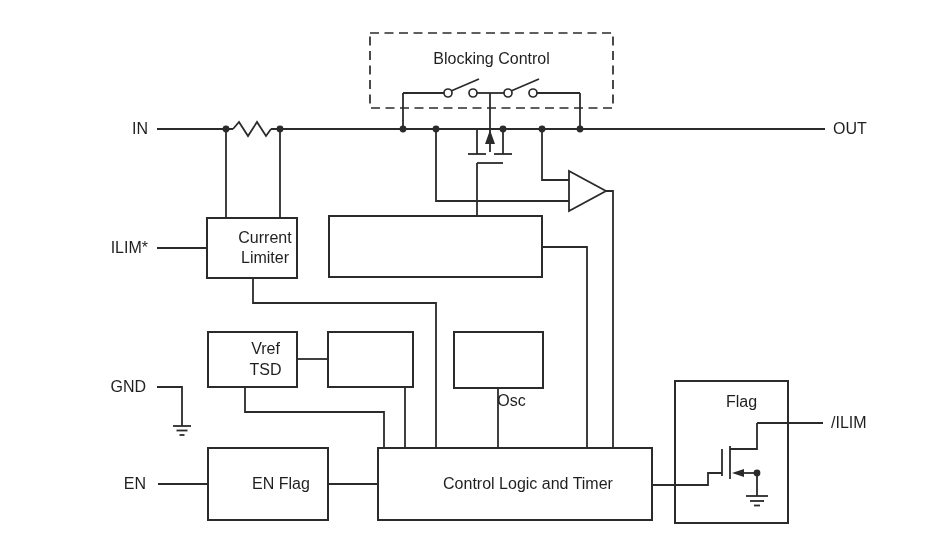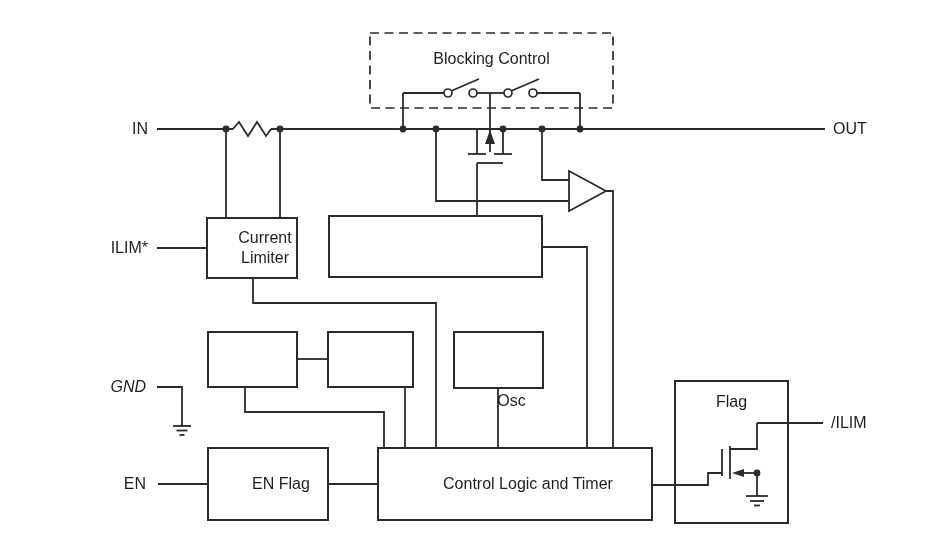--- a/index.html
+++ b/index.html
@@ -133,25 +133,27 @@
     <rect class="box" x="328" y="332" width="85" height="55"></rect>
     <rect class="box" x="454" y="332" width="89" height="56"></rect>
     <rect class="box" x="208" y="448" width="120" height="72"></rect>
     <rect class="box" x="378" y="448" width="274" height="72"></rect>
     <rect class="box" x="675" y="381" width="113" height="142"></rect>
   </svg>
 
   <div class="lbl pin right" style="left:96px;top:121px;">IN</div>
   <div class="lbl" style="left:833px;top:121px;">OUT</div>
   <div class="lbl pin right" style="left:96px;top:240px;">ILIM*</div>
-  <div class="lbl pin right" style="left:94px;top:379px;font-style:italic;">GND</div>
+  <div class="lbl pin right" style="left:94px;top:379px;">GND</div>
   <div class="lbl pin right" style="left:94px;top:476px;">EN</div>
   <div class="lbl" style="left:831px;top:415px;">/ILIM</div>
 
   <div class="lbl toplbl" style="left:370px;top:51px;width:243px;">Blocking Control</div>
   <div class="lbl boxlbl" style="left:207px;top:218px;width:90px;height:60px;">Current
 Limiter</div>
+  <div class="lbl boxlbl" style="left:208px;top:332px;width:89px;height:55px;">Vref
+TSD</div>
   <div class="lbl boxlbl" style="left:454px;top:332px;width:89px;height:56px;margin-top:41px;">Osc</div>
   <div class="lbl boxlbl" style="left:208px;top:448px;width:120px;height:72px;">EN Flag</div>
   <div class="lbl boxlbl" style="left:378px;top:448px;width:274px;height:72px;">Control Logic and Timer</div>
-  <div class="lbl toplbl" style="left:675px;top:394px;width:113px;">Flag</div>
+  <div class="lbl toplbl" style="left:675px;top:394px;width:113px;padding-left:10px;">Flag</div>
 
 </div>
 
 </body></html>

